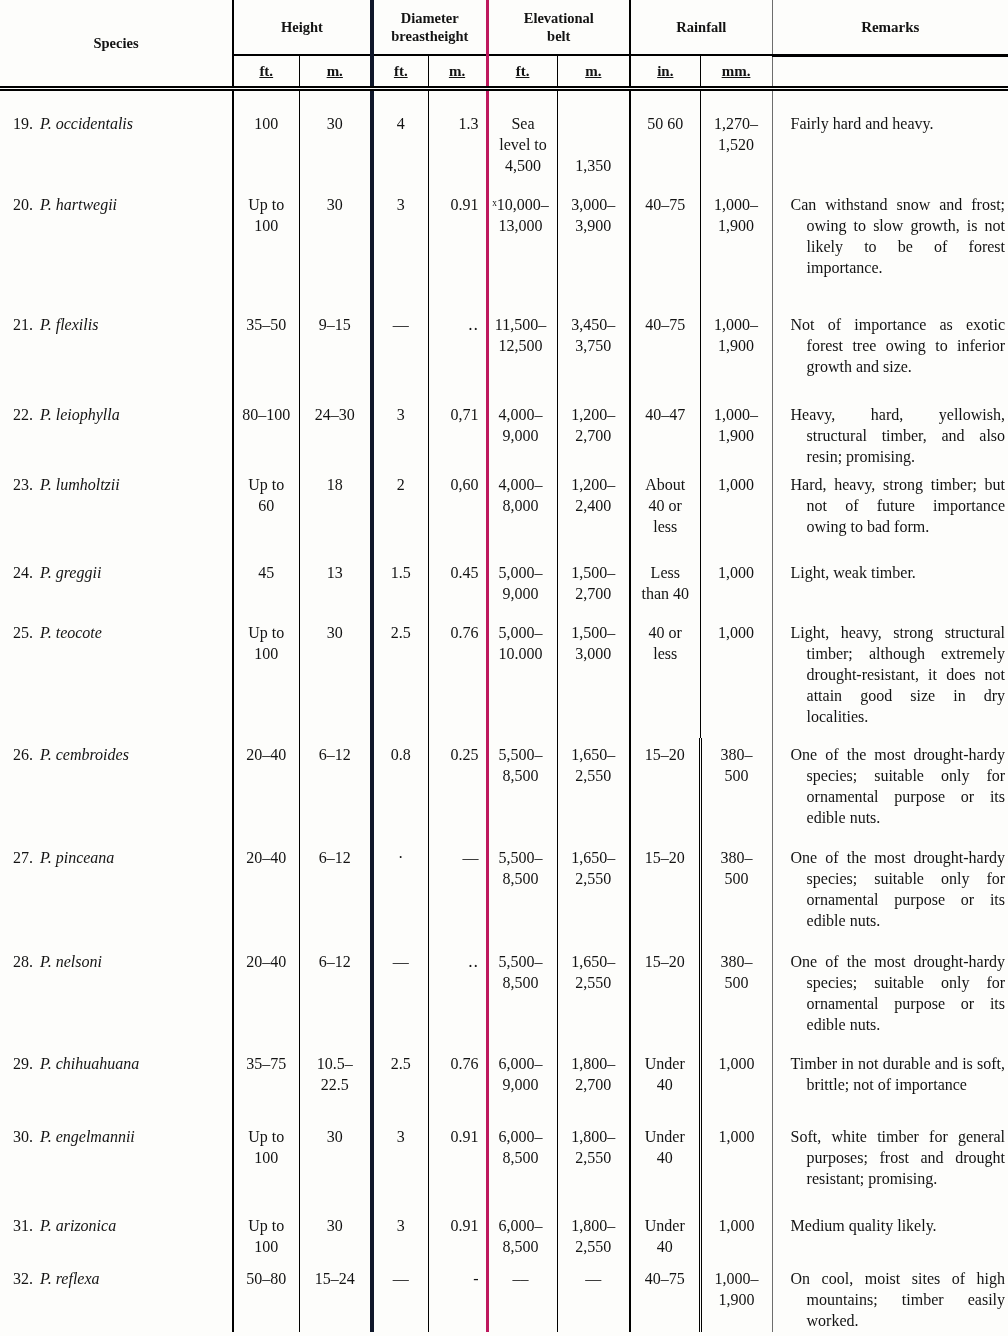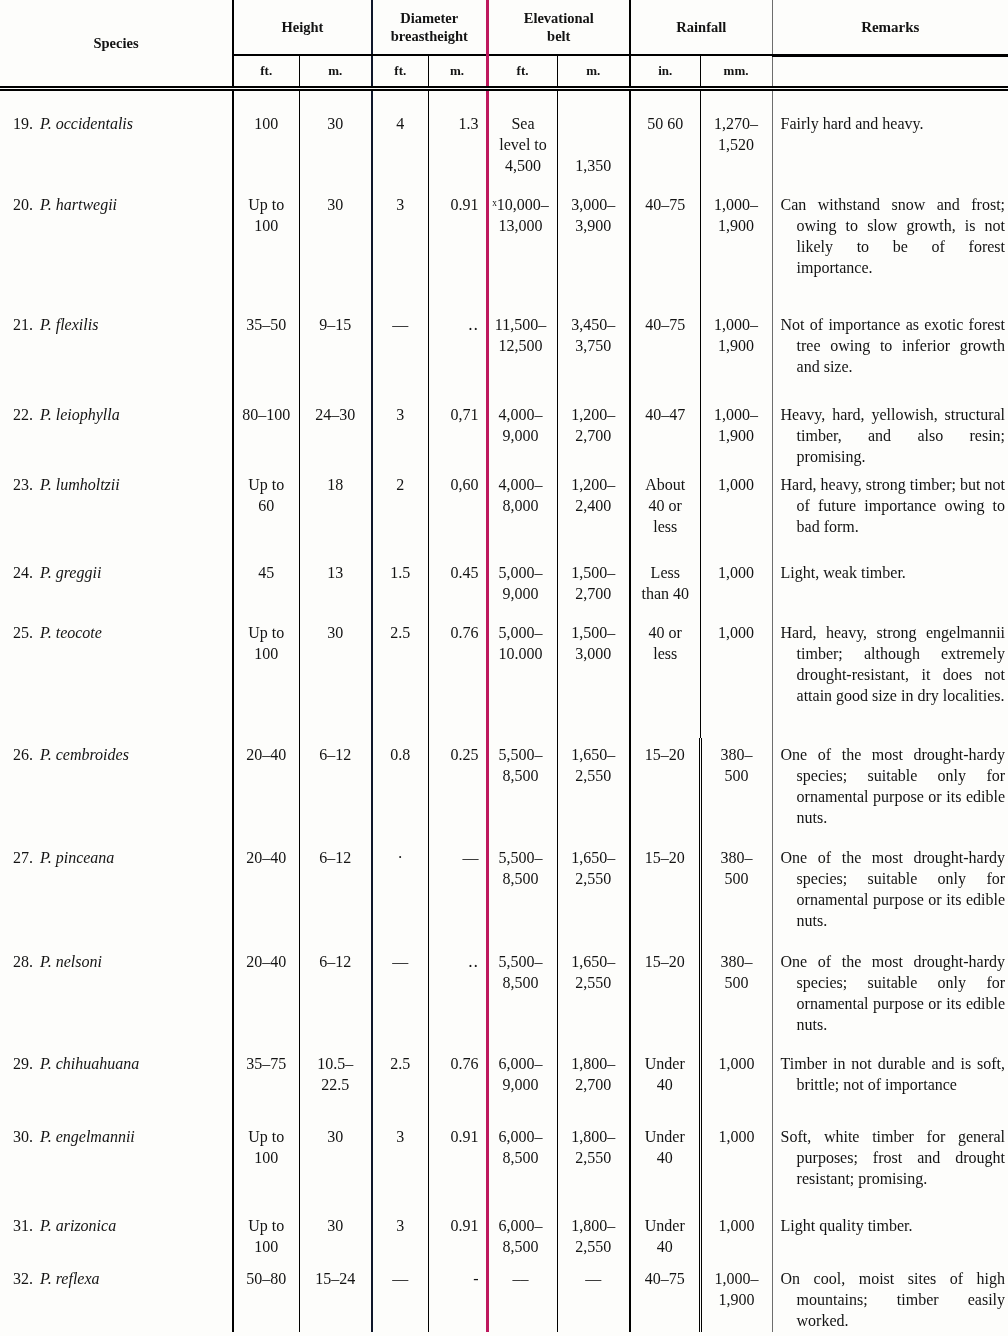--- a/index.html
+++ b/index.html
@@ -21,60 +21,60 @@
   col.w-em  { width:73px; }
   col.w-rin { width:70px; }
   col.w-rmm { width:72px; }
   col.w-rem { width:236px; }
 
   th, td { margin:0; }
 
   
   .c-hft { border-left:2px solid #000; }
   .c-hm  { border-left:1px solid #000; }
-  .c-dft { border-left:2px solid #0f172a; }
+  .c-dft { border-left:4px solid #0f172a; }
   .c-dm  { border-left:1px solid #000; }
   .c-eft { border-left:3px solid #be185d; }
   .c-em  { border-left:1px solid #000; }
   .c-rin { border-left:2px solid #000; }
   .c-rmm { border-left:1px solid #000; }
   .c-rem { border-left:1px solid #6d6d6d; }
   tr.dbl .c-rmm { border-left:3px double #000; }
 
   
   thead th {
     font-weight:bold; text-align:center; vertical-align:middle;
     white-space:pre-line; line-height:18px;
   }
   tr.groups { height:55px; }
   tr.groups th { font-size:14.5px; }
   tr.groups th.grp { border-bottom:2px solid #000; }
   tr.groups th.c-rem { border-bottom:3px solid #000; font-size:15px; }
   tr.units { height:33px; }
-  tr.units th { font-size:13px; border-bottom:5px double #000; }
+  tr.units th { font-size:15px; border-bottom:5px double #000;text-decoration:underline; }
   th.sp-head { font-size:14.5px; border-bottom:5px double #000; }
 
   
   tbody td {
     vertical-align:top; font-size:16px; line-height:21px;
     white-space:pre-wrap; padding-top:6px;
   }
   tr.first-row td { padding-top:22px; }
   td.c-sp  { text-align:left; padding-left:13px; white-space:normal; }
   td.c-hft { text-align:center; }
   td.c-hm  { text-align:center; }
   td.c-dft { text-align:center; }
   td.c-dm  { text-align:right; padding-right:7px; }
   td.c-eft { text-align:center; padding-right:5px; }
   td.c-em  { text-align:center; }
   td.c-rin { text-align:center; }
   td.c-rmm { text-align:center; }
   td.c-rem {
     white-space:normal; text-align:justify;
-    padding-left:24px; padding-right:3px; text-indent:-16px;
+    padding-left:34px; padding-right:3px; text-indent:-16px;
   }
   td.ta-c { text-align:center !important; padding-right:0 !important; }
 
   .sp-num { font-style:normal; }
   .sp-name { font-style:italic; margin-left:7px; }
 
   
   tr.r19 { height:100px; } tr.r20 { height:120px;margin-left:24px; } tr.r21 { height:90px; }
   tr.r22 { height:70px;  } tr.r23 { height:88px;  } tr.r24 { height:60px; }
   tr.r25 { height:122px; } tr.r26 { height:103px; } tr.r27 { height:104px; }
@@ -231,21 +231,21 @@
         <td class="c-hm">30</td>
         <td class="c-dft">2.5</td>
         <td class="c-dm">0.76</td>
         <td class="c-eft">5,000–
 10.000</td>
         <td class="c-em">1,500–
 3,000</td>
         <td class="c-rin">40 or
 less</td>
         <td class="c-rmm">1,000</td>
-        <td class="c-rem">Hard, heavy, strong engelmannii timber; although extremely drought-resistant, it does not attain good size in dry localities.</td>
+        <td class="c-rem">Light, heavy, strong structural timber; although extremely drought-resistant, it does not attain good size in dry localities.</td>
       </tr>
 
       <tr class="r26 dbl">
         <td class="c-sp"><span class="sp-num">26.</span><span class="sp-name">P. cembroides</span></td>
         <td class="c-hft">20–40</td>
         <td class="c-hm">6–12</td>
         <td class="c-dft">0.8</td>
         <td class="c-dm">0.25</td>
         <td class="c-eft">5,500–
 8,500</td>
@@ -330,21 +330,21 @@
         <td class="c-hm">30</td>
         <td class="c-dft">3</td>
         <td class="c-dm">0.91</td>
         <td class="c-eft">6,000–
 8,500</td>
         <td class="c-em">1,800–
 2,550</td>
         <td class="c-rin">Under
 40</td>
         <td class="c-rmm">1,000</td>
-        <td class="c-rem">Light quality timber.</td>
+        <td class="c-rem">Medium quality likely.</td>
       </tr>
 
       <tr class="r32 dbl">
         <td class="c-sp"><span class="sp-num">32.</span><span class="sp-name">P. reflexa</span></td>
         <td class="c-hft">50–80</td>
         <td class="c-hm">15–24</td>
         <td class="c-dft">—</td>
         <td class="c-dm">-</td>
         <td class="c-eft">––</td>
         <td class="c-em">—</td>

